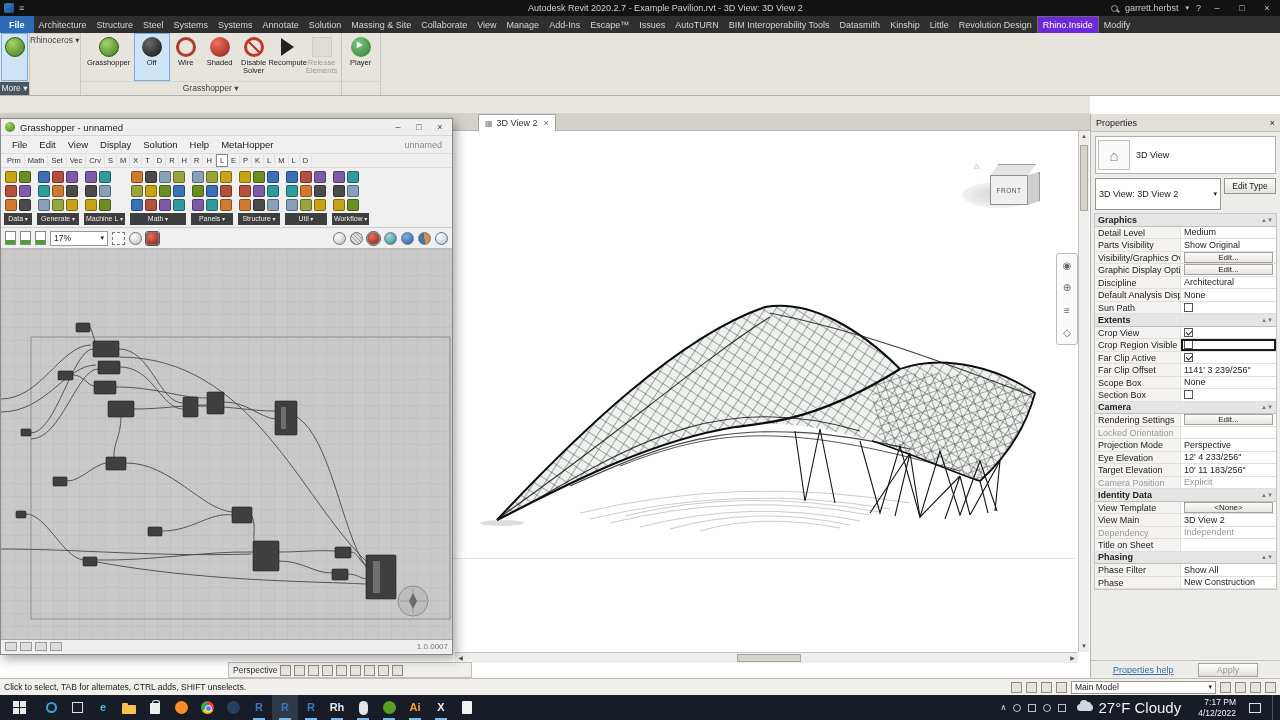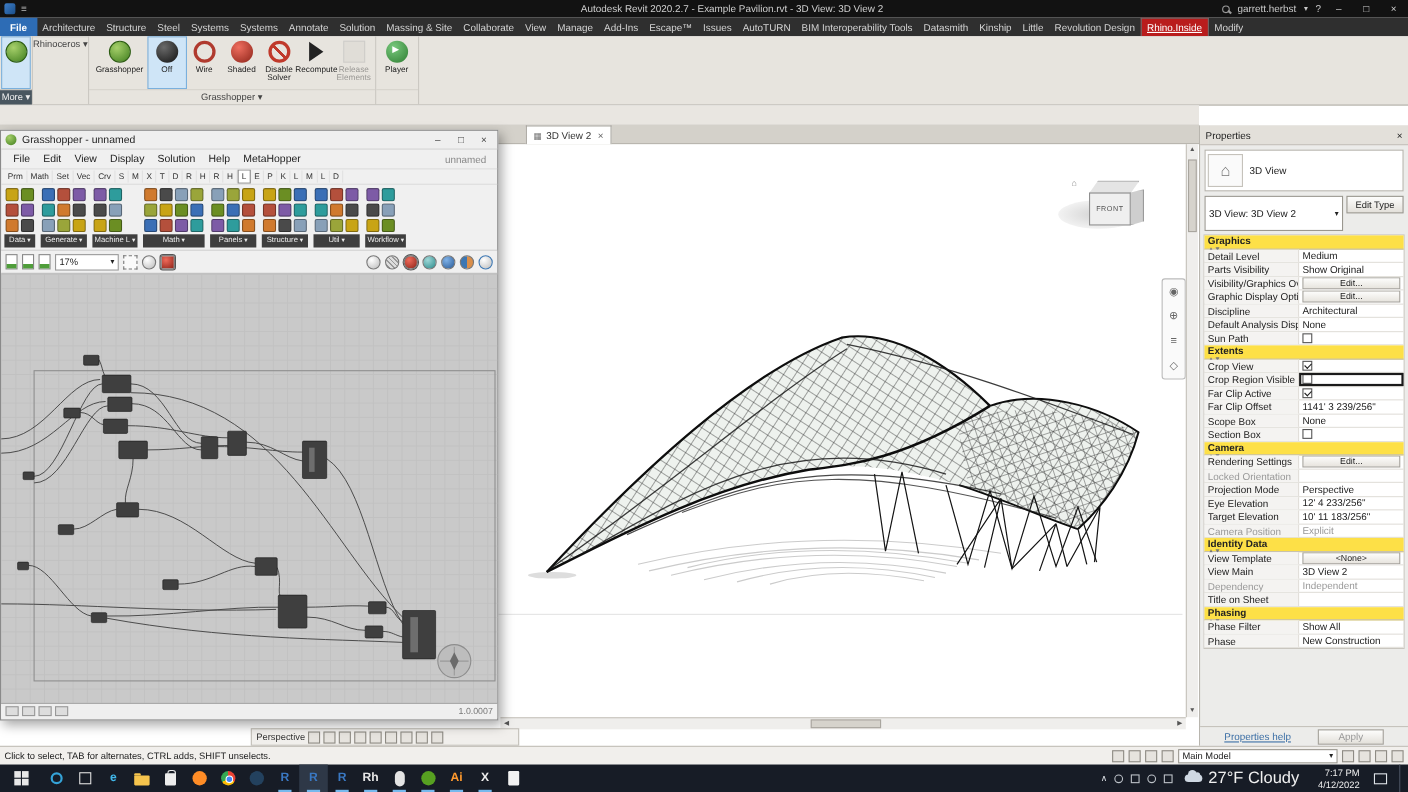--- a/index.html
+++ b/index.html
@@ -14,21 +14,21 @@
   #titlebar .tmid{flex:1;text-align:center;color:#cfcfcf;}
   #titlebar .tright{display:flex;align-items:center;gap:7px;padding-right:4px;}
   .mag{width:7px;height:7px;border:1.5px solid #9a9a9a;border-radius:50%;position:relative;display:inline-block;}
   .mag::after{content:"";position:absolute;width:4px;height:1.5px;background:#9a9a9a;transform:rotate(45deg);right:-3px;bottom:-1px;}
   .win-ctl{width:18px;text-align:center;color:#cfcfcf;font-size:9px;}
 
   
   #ribbontabs{position:absolute;left:0;top:16px;width:1280px;height:17px;background:#2f2f2f;display:flex;align-items:stretch;overflow:hidden;white-space:nowrap;}
   .rtab{font-size:9px;color:#d4d4d4;padding:0 5px;display:flex;align-items:center;cursor:default;}
   .rtab.file{background:#2d6cb5;color:#fff;font-weight:bold;padding:0 9px;}
-  .rtab.active{background:#b91c1c;color:#fff;border:1px solid #6a6a6a;border-bottom:none;text-decoration:underline;}
+  .rtab.active{background:#6d28d9;color:#fff;border:1px solid #6a6a6a;border-bottom:none;}
 
   
   #ribbon{position:absolute;left:0;top:33px;width:1280px;height:63px;background:#e7e4de;border-bottom:1px solid #b3b0a9;display:flex;}
   .rpanel{display:flex;flex-direction:column;border-right:1px solid #cbc8c2;}
   .rbody{flex:1;display:flex;align-items:stretch;padding:1px 2px;}
   .rfoot{height:14px;font-size:8.5px;color:#444;text-align:center;line-height:13px;border-top:1px solid #d6d3cd;}
   .rfoot.dark{background:#49565f;color:#eee;}
   .rbtn{width:34px;display:flex;flex-direction:column;align-items:center;font-size:7.5px;color:#222;text-align:center;line-height:1.1;padding-top:2px;cursor:default;}
   .rbtn.wide{width:52px;}
   .rbtn.sel{background:#cfe5f7;outline:1px solid #7ab0dd;}
@@ -125,21 +125,21 @@
   #props-head{height:18px;display:flex;align-items:center;padding:0 5px;border-bottom:1px solid #c6c3bc;background:#e3e0da;}
   #props-head .sp{flex:1;}
   #props-sel{margin:4px;background:#fff;border:1px solid #b5b2ab;height:38px;display:flex;align-items:center;gap:6px;padding:2px;}
   #props-selicon{width:32px;height:30px;border:1px solid #c5c2bb;display:flex;align-items:center;justify-content:center;font-size:15px;color:#777;background:#fafafa;}
   #props-combo-row{display:flex;gap:3px;margin:0 4px 3px;}
   #props-combo{flex:1;height:32px;background:#fff;border:1px solid #9a978f;display:flex;align-items:center;padding:0 3px;}
   #props-combo .sp{flex:1;}
   #edit-type{width:52px;height:16px;background:linear-gradient(#fdfdfc,#e3e0da);border:1px solid #9a978f;text-align:center;line-height:15px;font-size:8.5px;}
   #props-grid{margin:1px 3px;border:1px solid #c9c6bf;background:#fff;}
   .prow{display:flex;height:12.5px;border-bottom:1px solid #e2dfda;}
-  .phead{background:#fde047;font-weight:bold;padding:0 3px;border-bottom:1px solid #c2bfb8;flex-direction:column;}
+  .phead{background:#e5e5e5;font-weight:bold;align-items:center;padding:0 3px;border-bottom:1px solid #c2bfb8;}
   .phead .sp{flex:1;}
   .hd-ar{color:#777;font-size:6px;font-weight:normal;}
   .plab{width:86px;background:#f4f3f1;border-right:1px solid #e2dfda;padding:1px 3px;overflow:hidden;white-space:nowrap;}
   .pval{flex:1;padding:1px 3px;overflow:hidden;white-space:nowrap;display:flex;align-items:center;}
   .pval.gray,.plab.gray{color:#999;}
   .pval .pbtn{flex:1;text-align:center;background:linear-gradient(#fdfdfc,#e7e4de);border:1px solid #a5a29b;font-size:8px;line-height:9px;}
   .psel .pval{outline:2px solid #1a1a1a;outline-offset:-2px;}
   .cb{width:9px;height:9px;border:1px solid #555;background:#fff;display:inline-block;}
   .cb.on::after{content:"";display:block;width:5px;height:2.5px;border-left:1.5px solid #222;border-bottom:1.5px solid #222;transform:rotate(-45deg);margin:1.5px auto 0;}
   #props-foot{position:absolute;left:0;bottom:0;width:100%;height:18px;border-top:1px solid #c6c3bc;display:flex;align-items:center;padding:0 22px;background:#ececea;}

